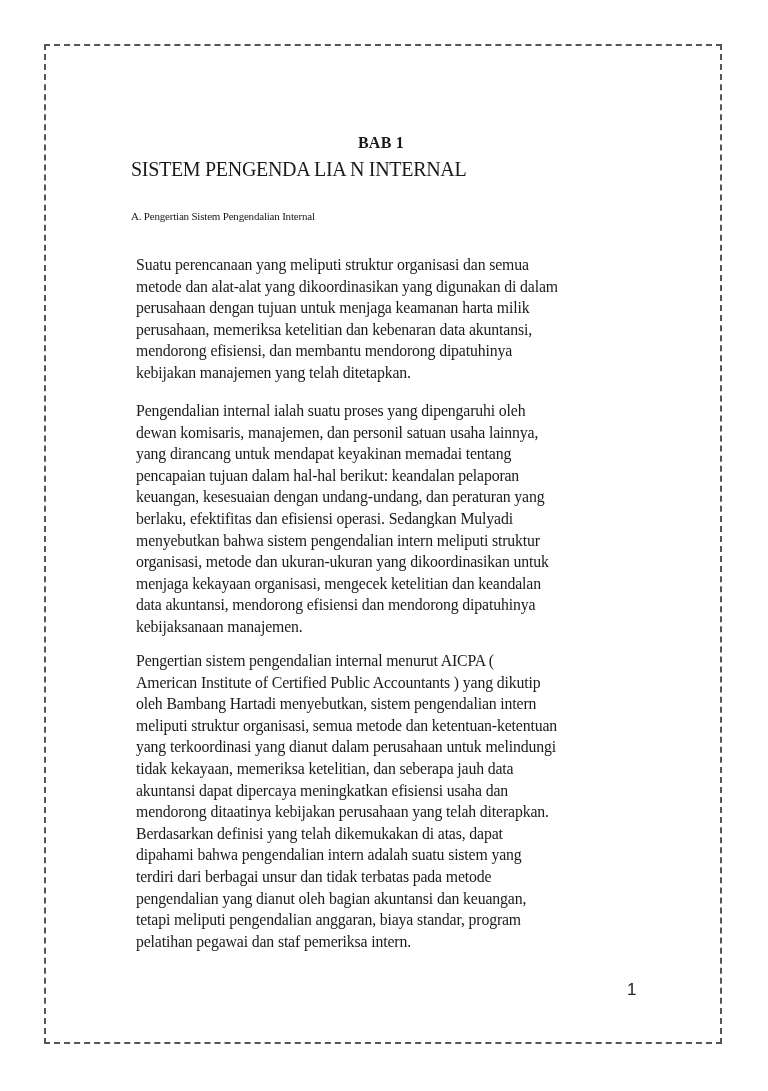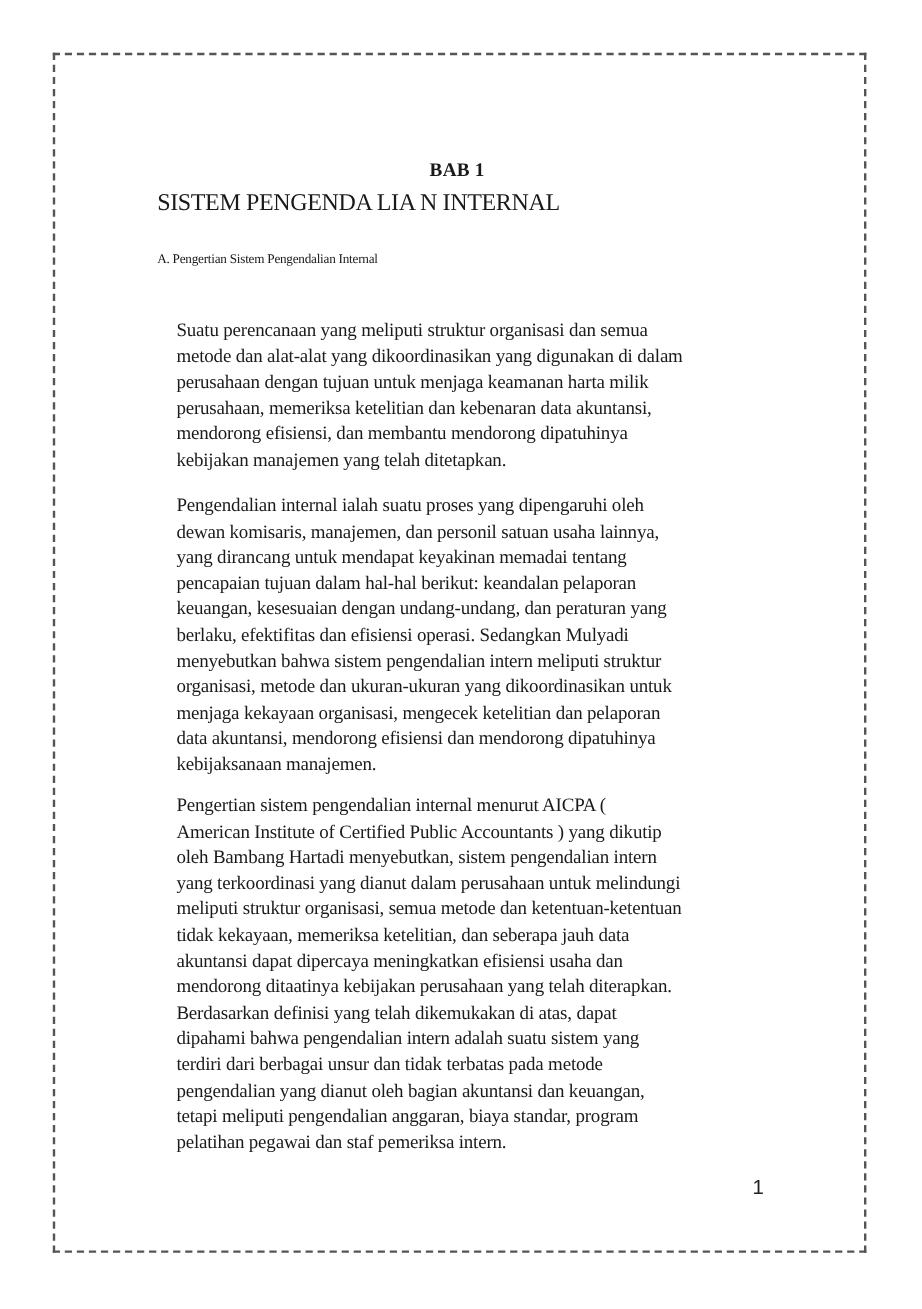--- a/index.html
+++ b/index.html
@@ -45,21 +45,21 @@
     top: 210px;
     font-size: 11px;
     letter-spacing: -0.2px;
   }
   .para {
     position: absolute;
     left: 131px;
     width: 530px;
     font-size: 15.8px;
     line-height: 21.6px;
-    margin: 16px;
+    margin: 5px;
     letter-spacing: -0.15px;
   }
   .para .line {
     display: block;
     white-space: nowrap;
   }
   #para-1 { top: 249px; }
   #para-2 { top: 395px; }
   #para-3 { top: 645px; }
   .page-number {
@@ -91,31 +91,31 @@
 
 <p class="para" id="para-2">
   <span class="line">Pengendalian internal ialah  suatu proses yang dipengaruhi oleh</span>
   <span class="line">dewan komisaris,  manajemen,  dan personil satuan usaha lainnya,</span>
   <span class="line">yang dirancang untuk mendapat keyakinan memadai  tentang</span>
   <span class="line">pencapaian tujuan dalam hal-hal berikut: keandalan pelaporan</span>
   <span class="line">keuangan, kesesuaian dengan undang-undang, dan peraturan yang</span>
   <span class="line">berlaku,  efektifitas  dan efisiensi operasi. Sedangkan Mulyadi</span>
   <span class="line">menyebutkan bahwa sistem pengendalian intern meliputi struktur</span>
   <span class="line">organisasi, metode dan ukuran-ukuran yang dikoordinasikan untuk</span>
-  <span class="line">menjaga kekayaan organisasi, mengecek ketelitian  dan pelaporan</span>
+  <span class="line">menjaga kekayaan organisasi, mengecek ketelitian  dan keandalan</span>
   <span class="line">data akuntansi, mendorong efisiensi dan mendorong dipatuhinya</span>
   <span class="line">kebijaksanaan  manajemen.</span>
 </p>
 
 <p class="para" id="para-3">
   <span class="line">Pengertian sistem pengendalian internal menurut AICPA (</span>
   <span class="line">American  Institute of Certified  Public  Accountants ) yang dikutip</span>
   <span class="line">oleh Bambang  Hartadi menyebutkan,  sistem pengendalian intern</span>
+  <span class="line">meliputi  struktur organisasi, semua metode dan ketentuan-ketentuan</span>
   <span class="line">yang terkoordinasi yang dianut dalam perusahaan untuk melindungi</span>
-  <span class="line">meliputi  struktur organisasi, semua metode dan ketentuan-ketentuan</span>
   <span class="line">tidak kekayaan,  memeriksa  ketelitian,  dan seberapa jauh data</span>
   <span class="line">akuntansi dapat dipercaya meningkatkan efisiensi usaha dan</span>
   <span class="line">mendorong ditaatinya kebijakan  perusahaan yang telah diterapkan.</span>
   <span class="line">Berdasarkan definisi yang telah dikemukakan  di atas, dapat</span>
   <span class="line">dipahami bahwa pengendalian intern adalah suatu sistem yang</span>
   <span class="line">terdiri dari berbagai unsur dan tidak terbatas pada metode</span>
   <span class="line">pengendalian yang dianut oleh bagian akuntansi dan keuangan,</span>
   <span class="line">tetapi meliputi  pengendalian anggaran, biaya standar, program</span>
   <span class="line">pelatihan pegawai dan staf pemeriksa  intern.</span>
 </p>

